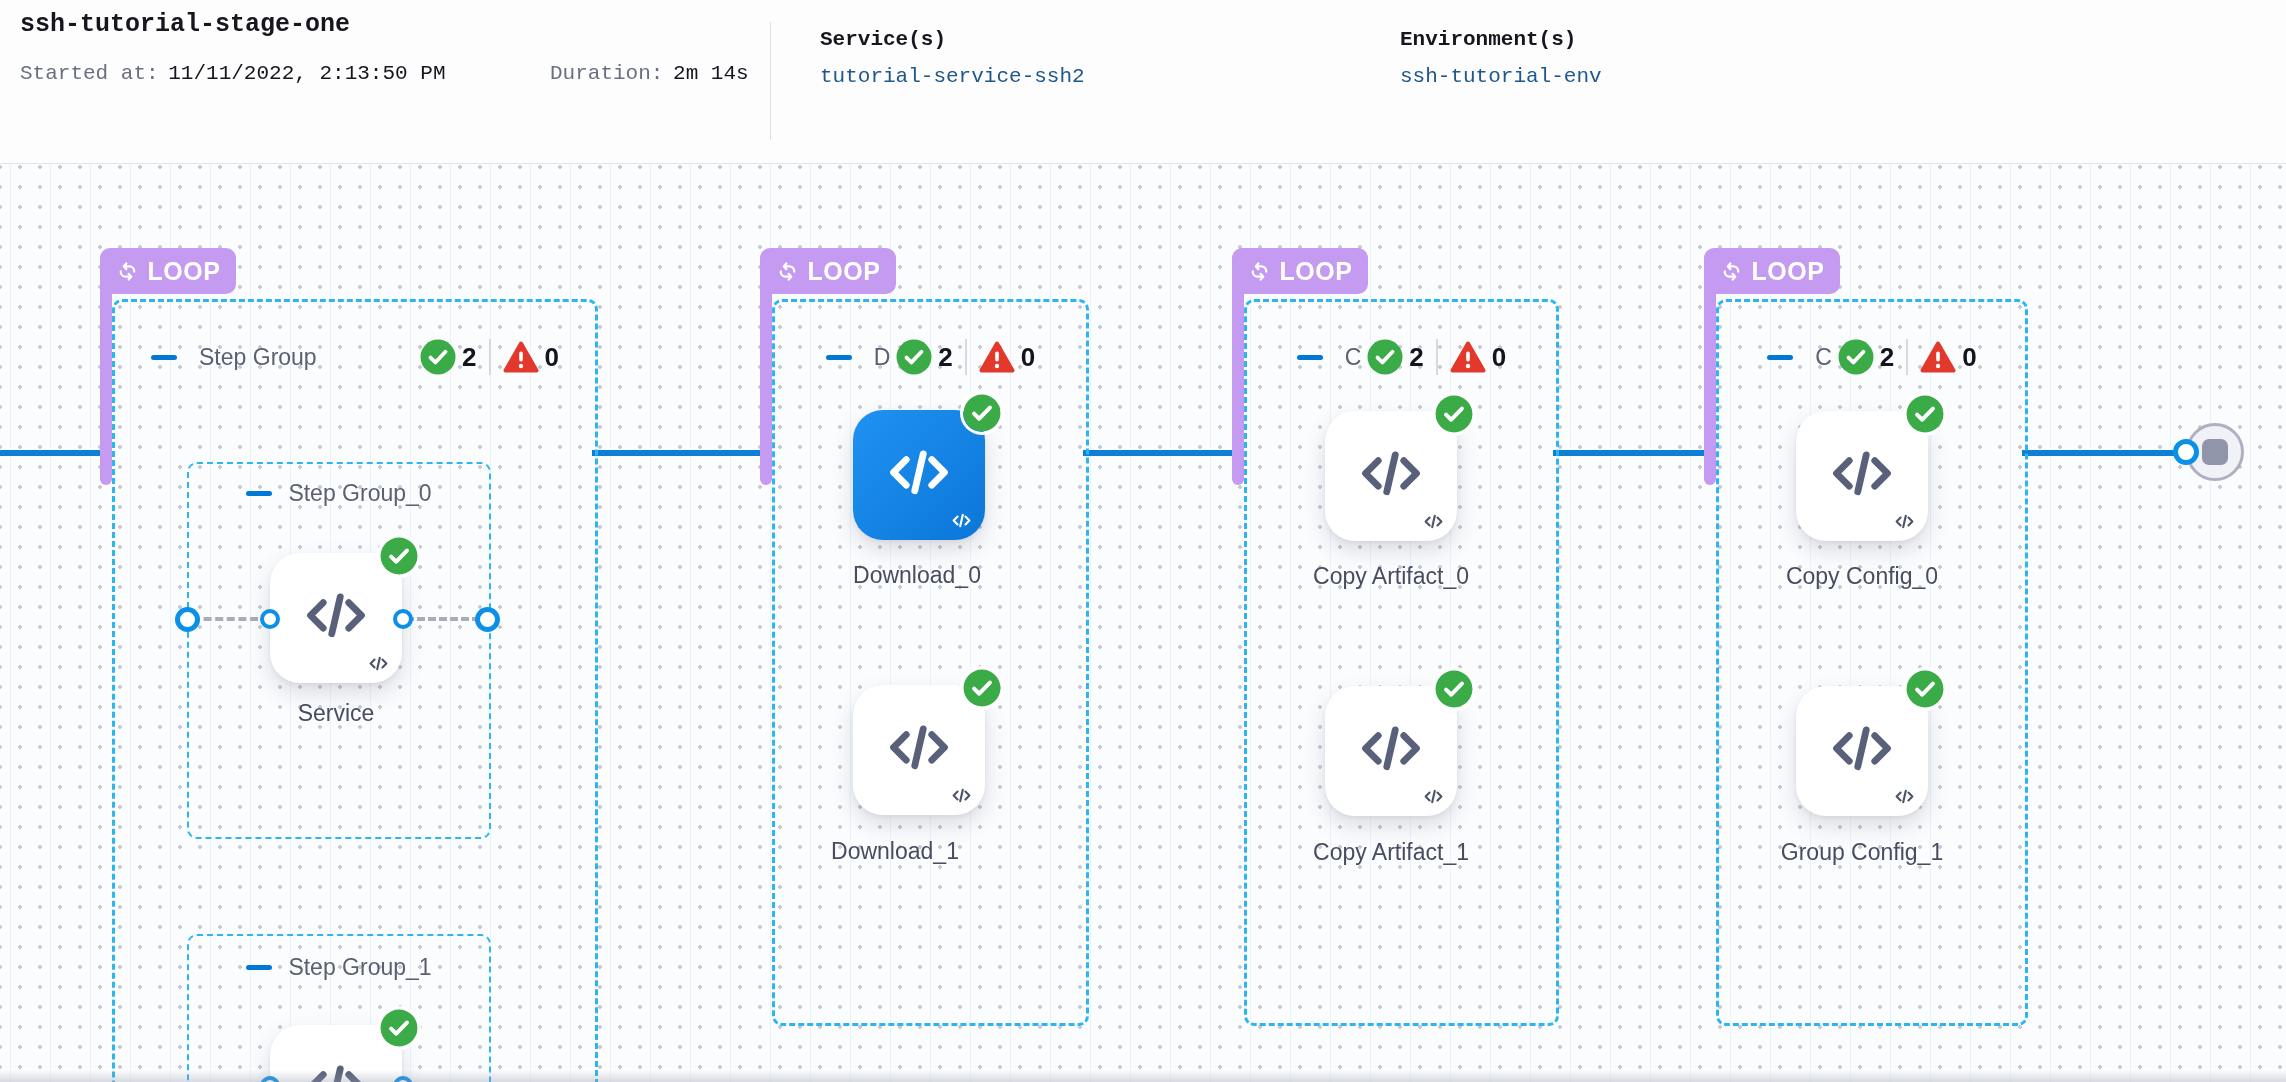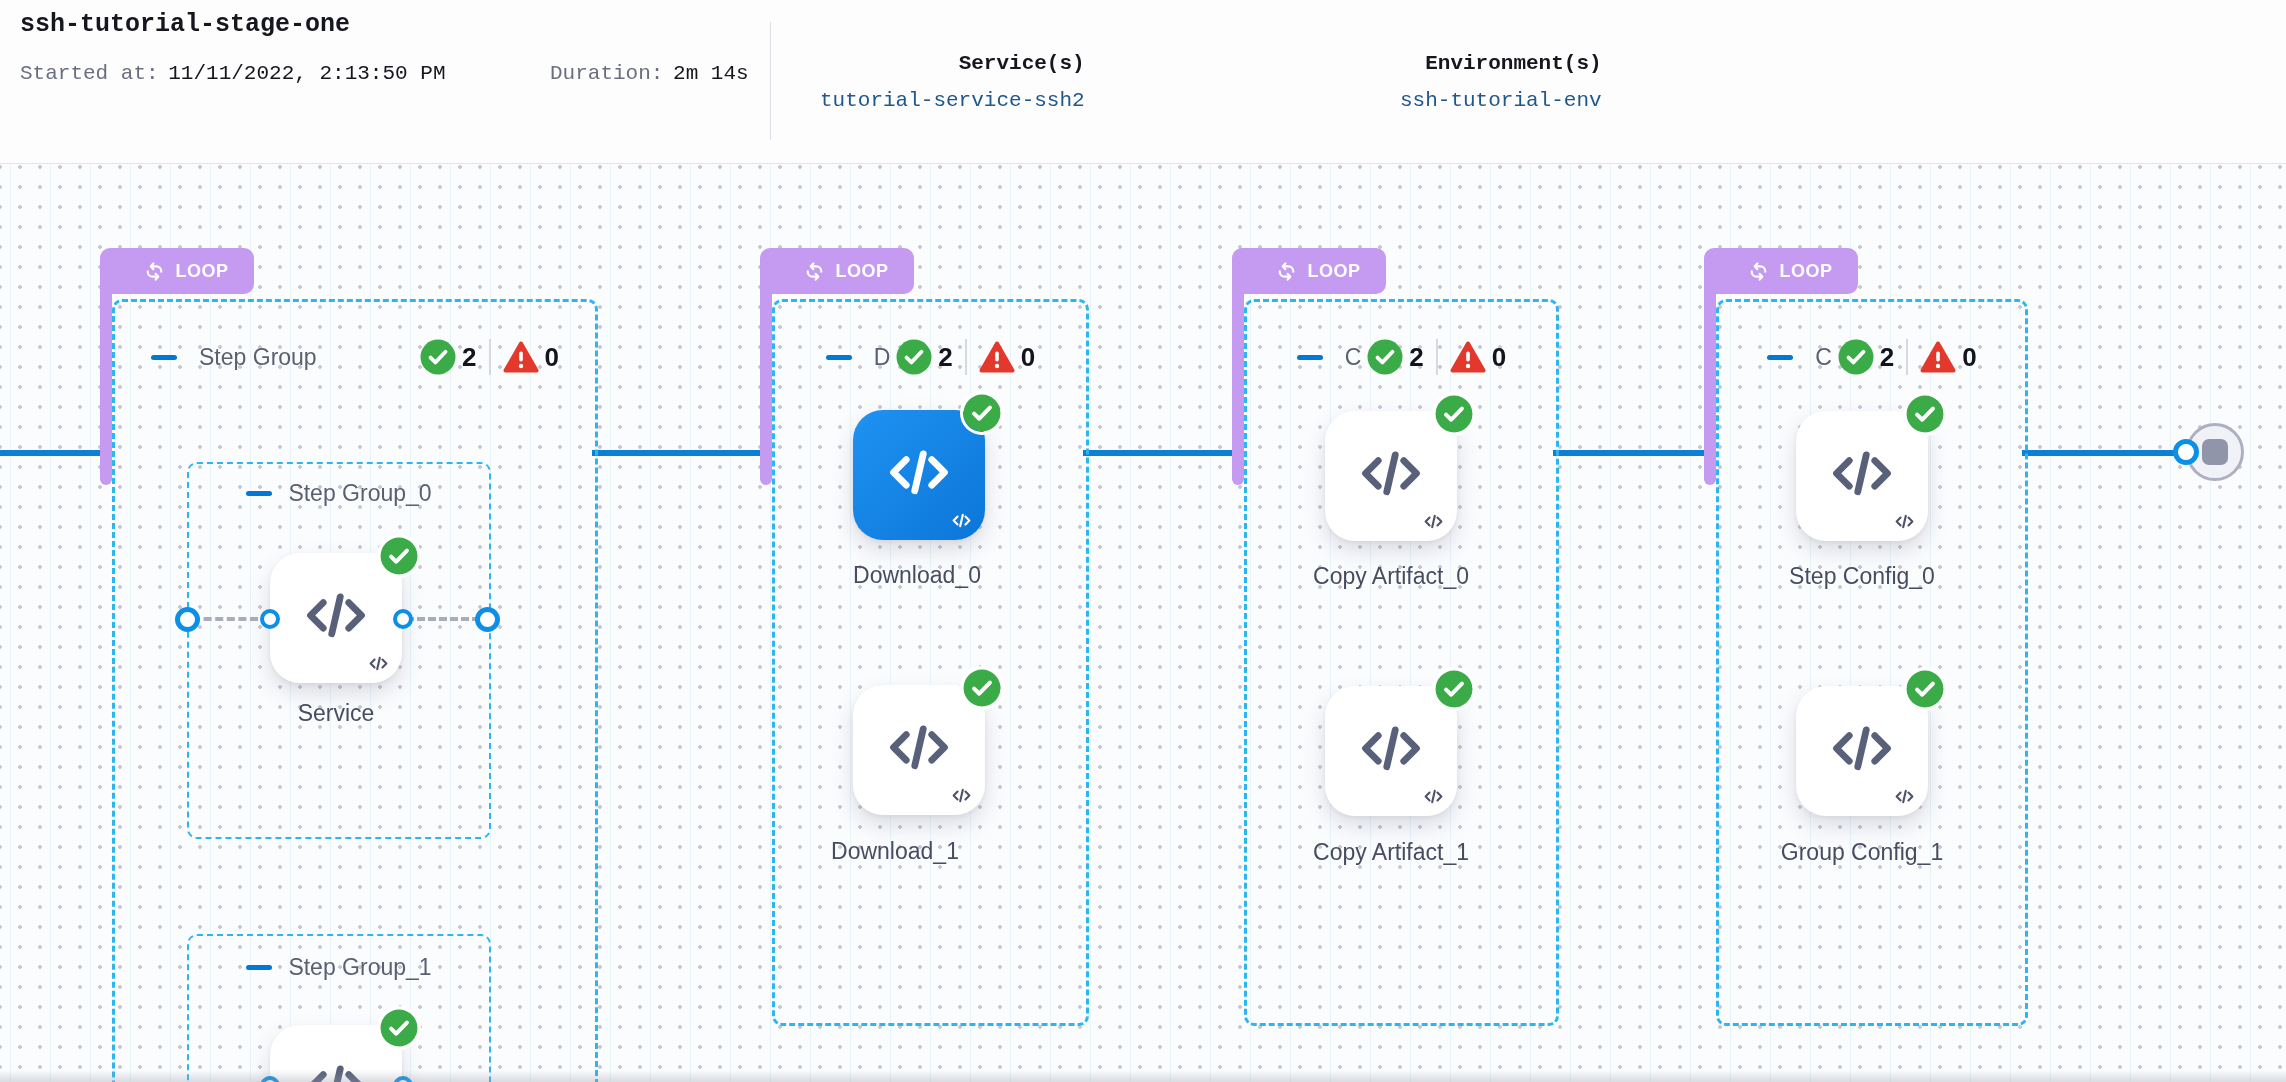--- a/index.html
+++ b/index.html
@@ -8,21 +8,21 @@
 
   
   .tophdr{position:absolute;left:0;top:0;width:2286px;height:163px;background:#fdfdfe;
           border-bottom:1px solid #e4e5eb;z-index:5;font-family:Liberation Mono, monospace;}
   .title{position:absolute;left:20px;top:10px;font-size:25px;font-weight:bold;color:#16161f;}
   .meta-label{color:#6a6e80;font-size:21px;}
   .meta-value{color:#16161f;font-size:21px;}
   .started{position:absolute;left:20px;top:62px;}
   .duration{position:absolute;left:550px;top:62px;text-align:center;}
   .vdivider{position:absolute;left:770px;top:22px;width:1px;height:118px;background:#dcdde6;}
-  .sect{position:absolute;top:52px;text-align:right;}
+  .sect{position:absolute;top:28px;}
   .sect .lbl{font-size:21px;font-weight:600;color:#16161f;}
   .sect .lnk{display:block;margin-top:14px;font-size:21px;color:#20578c;cursor:pointer;text-decoration:none;}
   .sect.services{left:820px;}
   .sect.environments{left:1400px;}
 
   
   .canvas{position:absolute;left:0;top:163px;width:2286px;height:919px;overflow:hidden;
           background-color:#fbfcfe;
           background-image:
             linear-gradient(90deg,#e9f3fa 1px,transparent 1px),
@@ -31,21 +31,21 @@
           background-position:10px 0,10px 14px;}
   .bottom-fade{position:absolute;left:0;bottom:0;width:100%;height:12px;
           background:linear-gradient(180deg,rgba(150,155,170,0),rgba(150,155,170,.35));z-index:9;}
 
   
   .hline{position:absolute;top:287px;height:6px;background:#0b80d4;z-index:1;}
 
   
   .loop-badge{position:absolute;top:85px;width:136px;height:46px;background:#c49bf0;
           border-radius:10px 10px 10px 0;display:flex;align-items:center;justify-content:center;
-          gap:9px;z-index:3;color:#fff;font-size:18px;font-weight:bold;letter-spacing:.5px;padding-left:18px;}
+          gap:9px;z-index:3;color:#fff;font-size:25px;font-weight:bold;letter-spacing:.5px;}
   .loop-tail{position:absolute;top:107px;width:12px;height:215px;background:#c49bf0;
           border-radius:0 0 6px 6px;z-index:2;}
 
   
   .grp{position:absolute;top:136px;border:3px dashed #2cb5f0;border-radius:10px;z-index:2;}
   .sub{position:absolute;border:2.5px dashed #2cb5f0;border-radius:10px;z-index:2;}
 
   .grp-head{position:absolute;top:37px;left:0;right:0;display:flex;align-items:center;
           justify-content:center;z-index:4;cursor:pointer;}
   .minus{width:26px;height:5px;border-radius:3px;background:#0278d5;flex:0 0 auto;}
@@ -330,21 +330,21 @@
       <svg class="card-chk" viewBox="0 0 36 36">
           <use href="#check-ic"></use>
         </svg>
       <svg class="main-ic" width="68" height="68" viewBox="0 0 48 48" stroke="#59607a">
           <use href="#code-ic"></use>
         </svg>
       <svg class="mini-ic" width="21" height="21" viewBox="0 0 48 48" stroke="#4d5369">
           <use href="#code-ic"></use>
         </svg>
     </div>
-    <div class="step-label" style="left:1752px;top:400px">Step Config_0</div>
+    <div class="step-label" style="left:1752px;top:400px">Copy Config_0</div>
     <div class="card" style="left:1796px;top:523px">
       <svg class="card-chk" viewBox="0 0 36 36">
           <use href="#check-ic"></use>
         </svg>
       <svg class="main-ic" width="68" height="68" viewBox="0 0 48 48" stroke="#59607a">
           <use href="#code-ic"></use>
         </svg>
       <svg class="mini-ic" width="21" height="21" viewBox="0 0 48 48" stroke="#4d5369">
           <use href="#code-ic"></use>
         </svg>

